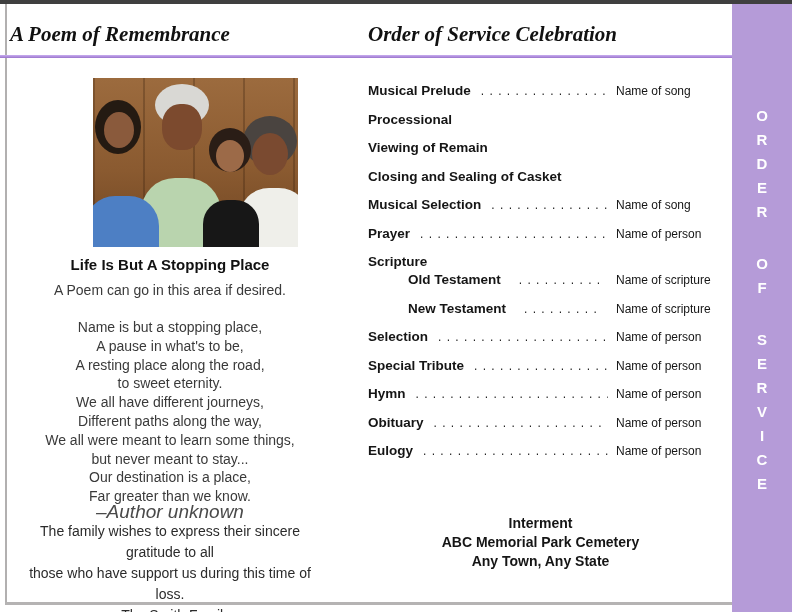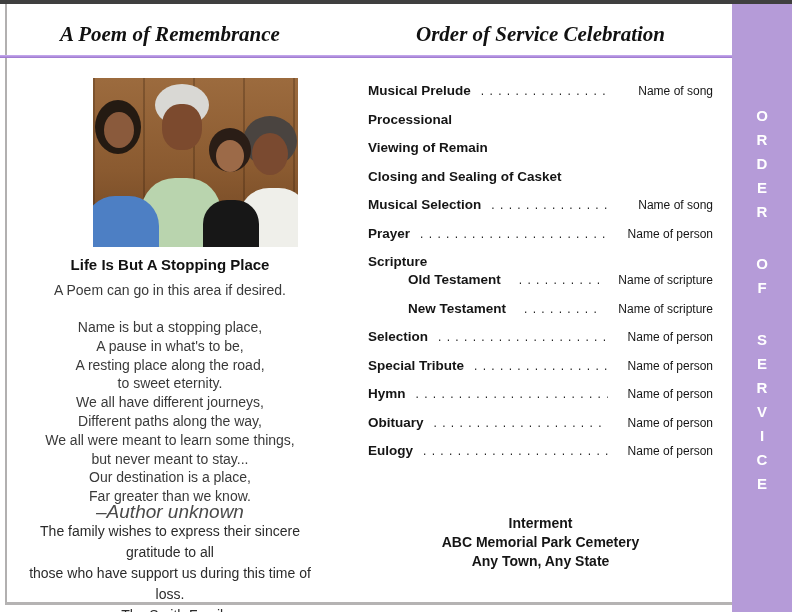--- a/index.html
+++ b/index.html
@@ -13,21 +13,21 @@
   .bottom-border{position:absolute;left:5px;top:602px;width:729px;height:3px;background:#b5b3b3;}
   
   .rule{position:absolute;top:55px;left:0;width:734px;height:3px;
         background:linear-gradient(#c9aef0,#9a74cc);}
   
   .banner{position:absolute;left:732px;top:4px;width:60px;height:608px;background:#b59bd8;
           display:flex;flex-direction:column;align-items:center;padding-top:100px;box-sizing:border-box;}
   .banner-word{white-space:pre-line;text-align:center;color:#fff;font-weight:700;
                font-size:15px;line-height:24px;margin-bottom:28px;}
   
-  .page-title{position:absolute;top:22px;text-align:center;
+  .page-title{position:absolute;top:22px;text-align:left;
               font-family:"Liberation Serif",serif;font-style:italic;font-weight:700;
               font-size:21px;color:#111;}
   .title-left{left:10px;width:320px;}
   .title-right{left:368px;width:345px;}
   
   .photo{position:absolute;left:93px;top:78px;width:205px;height:169px;overflow:hidden;
          background:
            repeating-linear-gradient(90deg, rgba(40,20,5,.25) 0 2px, rgba(255,255,255,0) 2px 50px),
            linear-gradient(180deg,#9c6b3e 0%,#8a5a30 55%,#6f4522 100%);}
   .photo div{position:absolute;}
@@ -49,21 +49,21 @@
   .poem-note{position:absolute;left:20px;width:300px;top:282px;text-align:center;
              font-size:14px;color:#3a3a3a;}
   .poem-lines{position:absolute;left:20px;width:300px;top:318px;text-align:center;
               font-size:14px;line-height:18.8px;color:#3a3a3a;}
   .poem-author{position:absolute;left:20px;width:300px;top:501px;text-align:center;
                font-style:italic;font-size:19px;color:#4a4a4a;}
   .gratitude{position:absolute;left:14px;width:312px;top:521px;text-align:center;
              font-size:14px;line-height:21px;color:#2b2b2b;}
   
   .service-list{position:absolute;left:368px;top:83px;width:345px;}
-  .svc-row{display:flex;align-items:baseline;height:18px;margin-bottom:10.5px;text-align:right;}
+  .svc-row{display:flex;align-items:baseline;height:18px;margin-bottom:10.5px;}
   .svc-row.tight{margin-bottom:0;}
   .svc-row.indent{padding-left:40px;gap:8px;}
   .svc-label{font-weight:700;font-size:13.5px;white-space:nowrap;color:#151515;}
   .svc-dots{flex:1;overflow:hidden;white-space:nowrap;font-size:12px;letter-spacing:1px;
             margin:0 8px 0 10px;color:#1d1d1d;}
   .svc-value{flex:0 0 97px;width:97px;font-weight:400;font-size:12px;white-space:nowrap;color:#151515;}
   .interment{position:absolute;left:368px;top:514px;width:345px;text-align:center;
              font-weight:700;font-size:14px;line-height:19px;color:#151515;}
 </style>
 </head>

